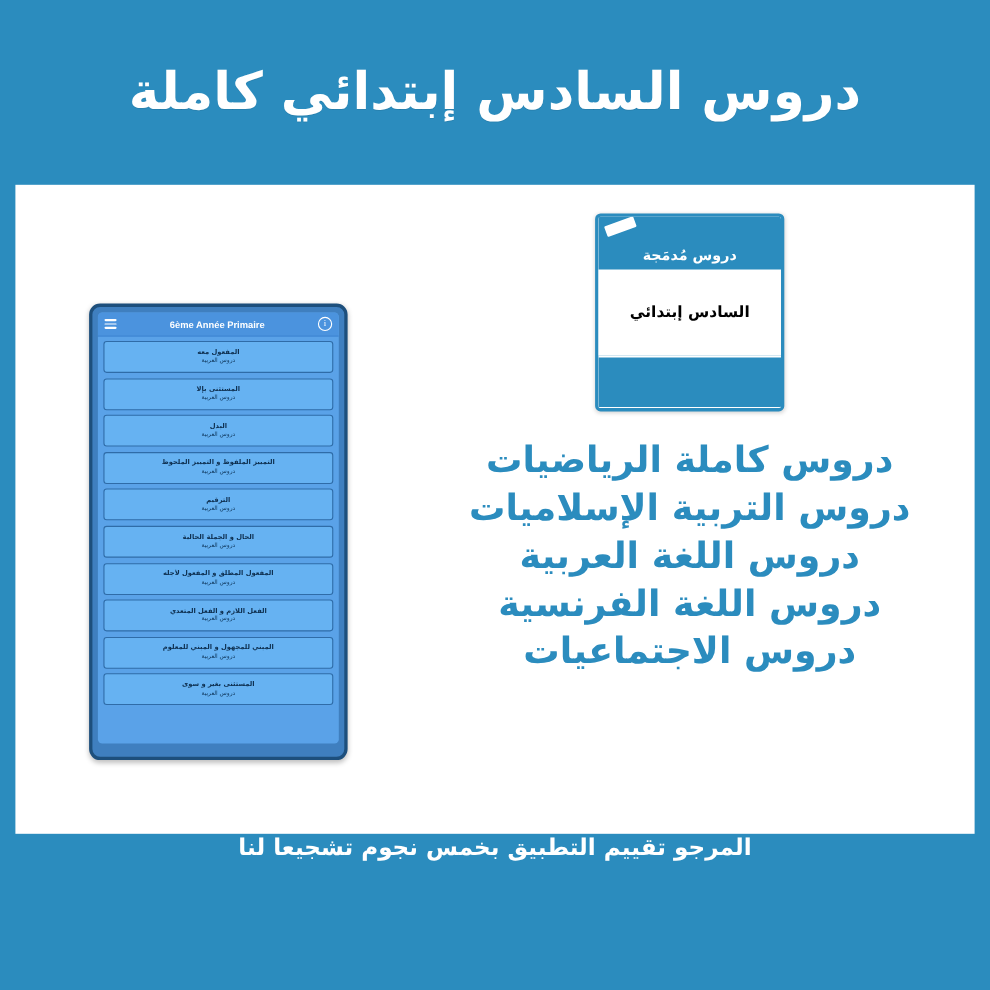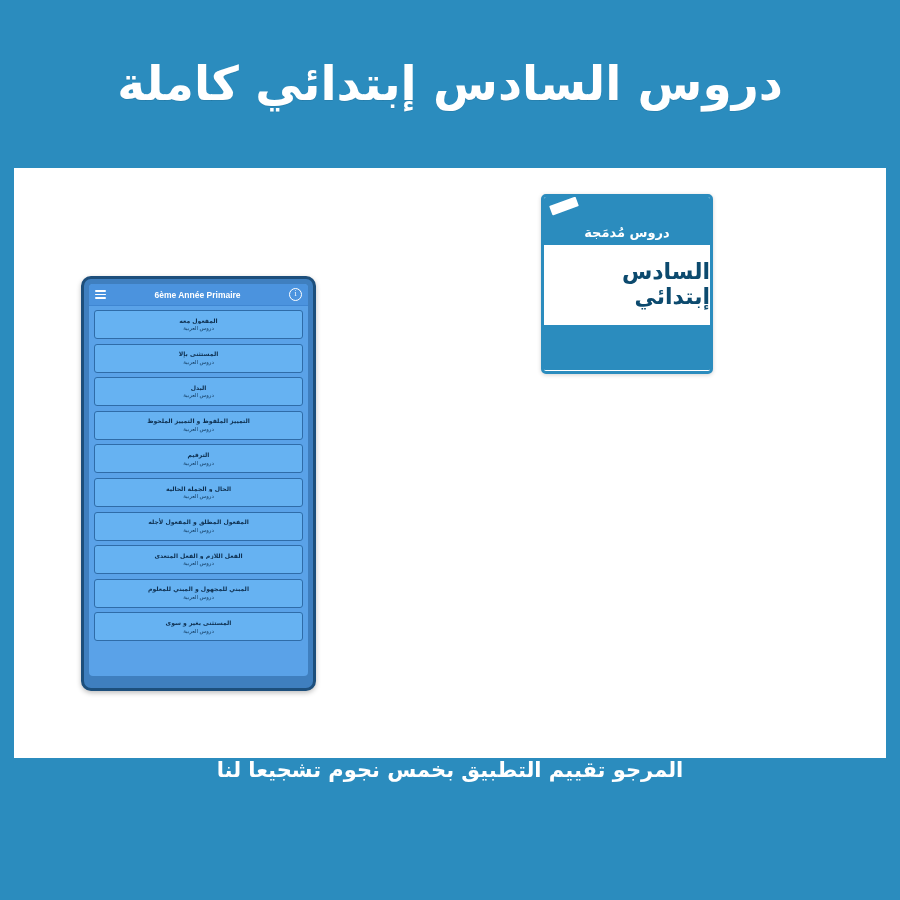--- a/index.html
+++ b/index.html
@@ -195,22 +195,22 @@
     direction: rtl;
   }
   .book-middle {
     height: 78px;
     background: #ffffff;
     display: flex;
     align-items: center;
     justify-content: center;
   }
   .book-middle-text {
-    color: #0c4a6e;
-    font-size: 22px;
+    color: #000000;
+    font-size: 14px;
     font-weight: bold;
     direction: rtl;
   }
   .book-bottom {
     height: 45px;
     background: #2b8cbe;
     border-top: 2px solid #ffffff;
   }
   
   .features {
@@ -317,20 +317,27 @@
       <div class="book-top">
         <div class="book-ribbon"></div>
         <div class="book-top-text">دروس مُدمَجة</div>
       </div>
       <div class="book-middle">
         <div class="book-middle-text">السادس إبتدائي</div>
       </div>
       <div class="book-bottom"></div>
     </div>
 
+    <div class="features">
+      <div class="feature-line">دروس كاملة الرياضيات</div>
+      <div class="feature-line">دروس التربية الإسلاميات</div>
+      <div class="feature-line">دروس اللغة العربية</div>
+      <div class="feature-line">دروس اللغة الفرنسية</div>
+      <div class="feature-line">دروس الاجتماعيات</div>
+    </div>
 
   </div>
 
   <div class="footer">
     <div class="footer-text">المرجو تقييم التطبيق بخمس نجوم تشجيعا لنا</div>
   </div>
 
 </div>
 
 </body></html>

